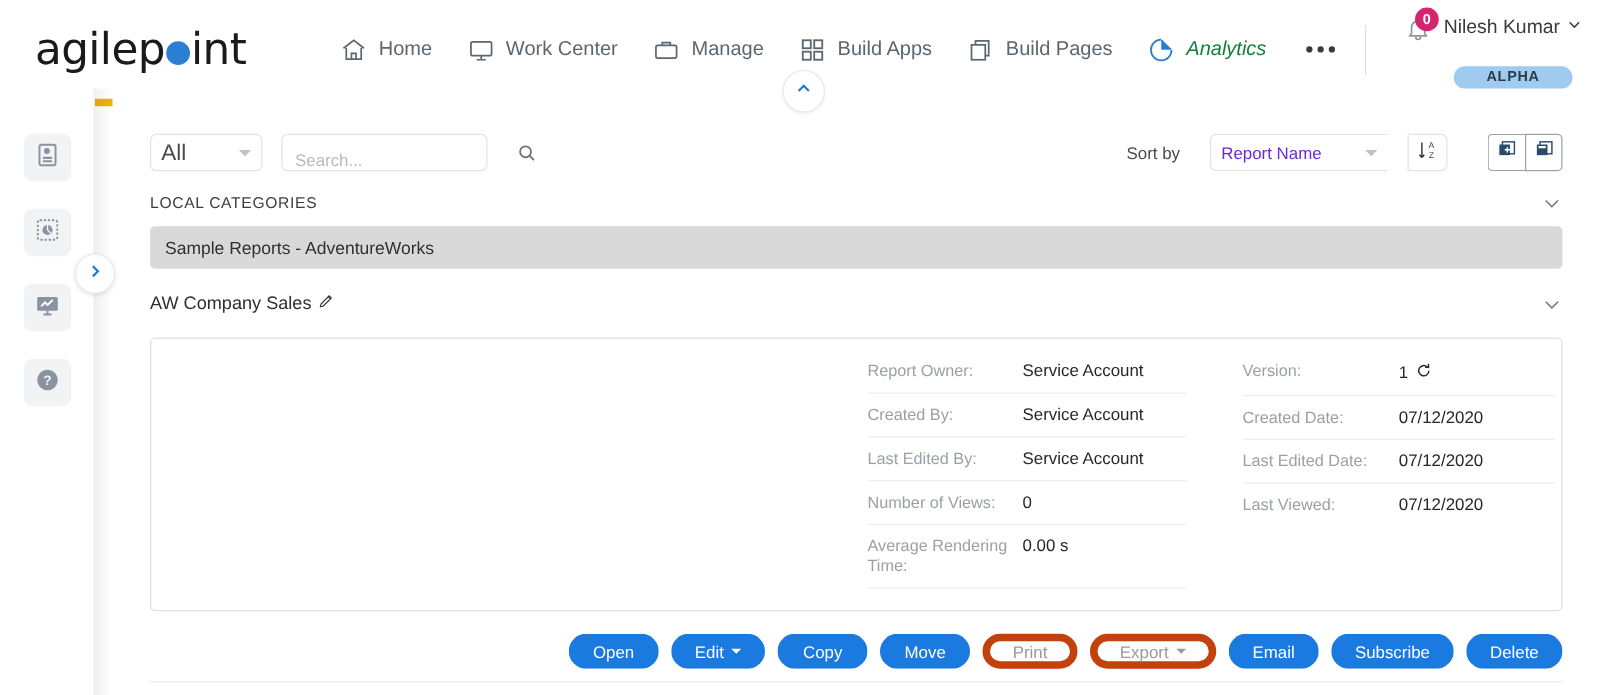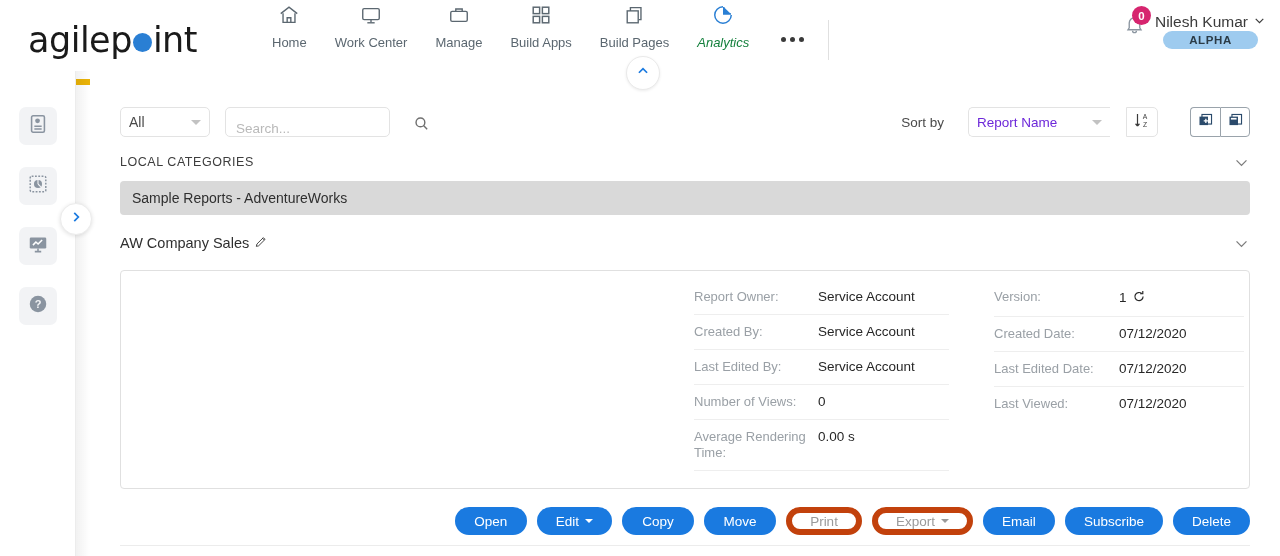--- a/index.html
+++ b/index.html
@@ -31,21 +31,21 @@
   .logo-dot {
     display: inline-block;
     width: 19px; height: 19px; border-radius: 50%;
     background: #2a7fd4; margin: 0 1px; position: relative; top: 3px;
   }
 
   .navitems { display: flex; align-items: center; height: 71px; }
   .navitem {
     display: flex; align-items: center; gap: 9px;
     padding: 0 14px; height: 71px;
-    color: #5b6770; font-size: 13px; cursor: pointer; flex-direction: column;
+    color: #5b6770; font-size: 16px; cursor: pointer;
   }
   .navitem.active { color: #15803d; font-style: italic; }
   .navitem svg { display: block; }
   .navdots {
     display: flex; align-items: center; gap: 4px;
     padding: 0 18px; height: 71px; cursor: pointer;
   }
   .navdots i { width: 5px; height: 5px; border-radius: 50%; background: #3a3a3a; display:block; }
 
   .nav-divider {
@@ -63,21 +63,21 @@
     background: #d6256f; color: #fff; font-size: 11.5px;
     display: flex; align-items: center; justify-content: center;
     font-weight: 600;
   }
   .user-col { display: flex; flex-direction: column; align-items: center; }
   .user-name {
     font-size: 15.5px; color: #3b3b3b; display: flex; align-items: center; gap: 5px;
     padding-top: 5px; cursor: pointer;
   }
   .alpha-badge {
-    margin-top: 0;
+    margin-top: 22px;
     background: #9ecbef; color: #2b3b46;
     font-size: 11.5px; letter-spacing: 0.6px;
     border-radius: 10px; padding: 3px 26px; font-weight: 600;
   }
 
   
   .nav-collapse {
     position: absolute; left: 626px; top: 56px;
     width: 34px; height: 34px; border-radius: 50%;
     background: #fff; border: 1px solid #eaeaea;
@@ -117,21 +117,21 @@
   
   .content {
     position: absolute; left: 90px; top: 71px;
     width: 1190px; height: 485px; background: #fff;
   }
   .select-all {
     position: absolute; left: 30px; top: 36px;
     width: 90px; height: 30px;
     border: 1px solid #e3e3e3; border-radius: 5px;
     background: #fff; display: flex; align-items: center;
-    padding: 0 8px; font-size: 14px; color: #4a4a4a; cursor: pointer;
+    padding: 0 8px; font-size: 18px; color: #4a4a4a; cursor: pointer;
   }
   .select-caret {
     margin-left: auto;
     width: 0; height: 0;
     border-left: 5px solid transparent; border-right: 5px solid transparent;
     border-top: 5px solid #c2c2c2;
   }
   .searchbox {
     position: absolute; left: 135px; top: 36px;
     width: 165px; height: 30px;

